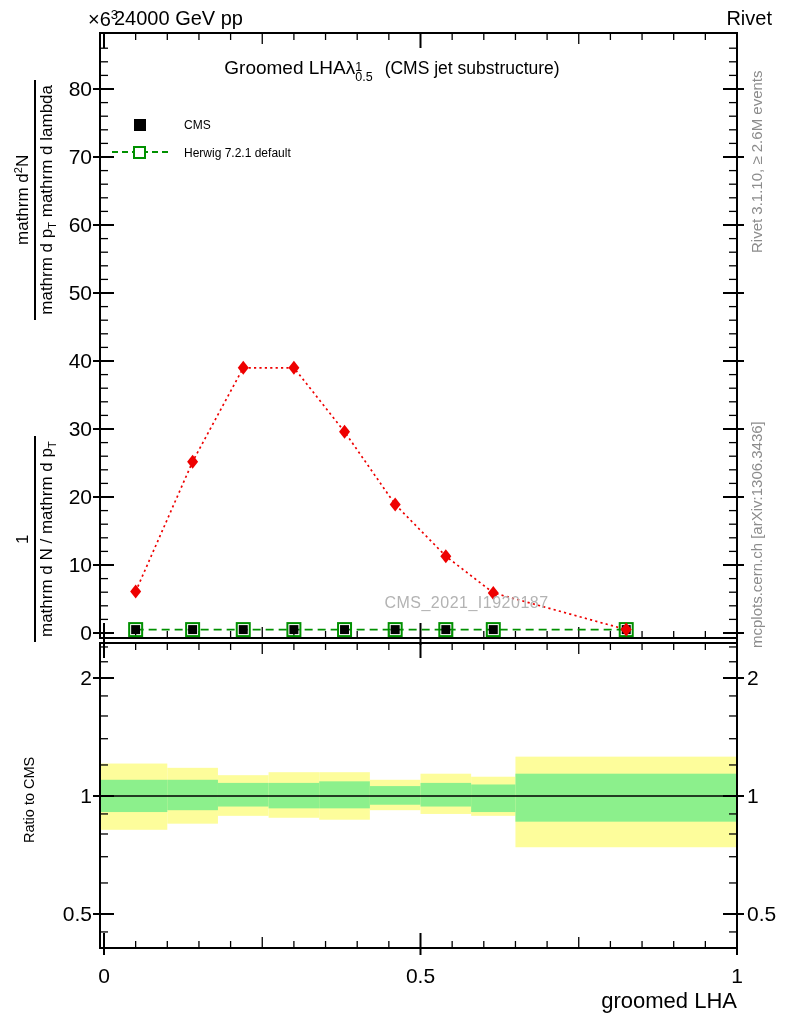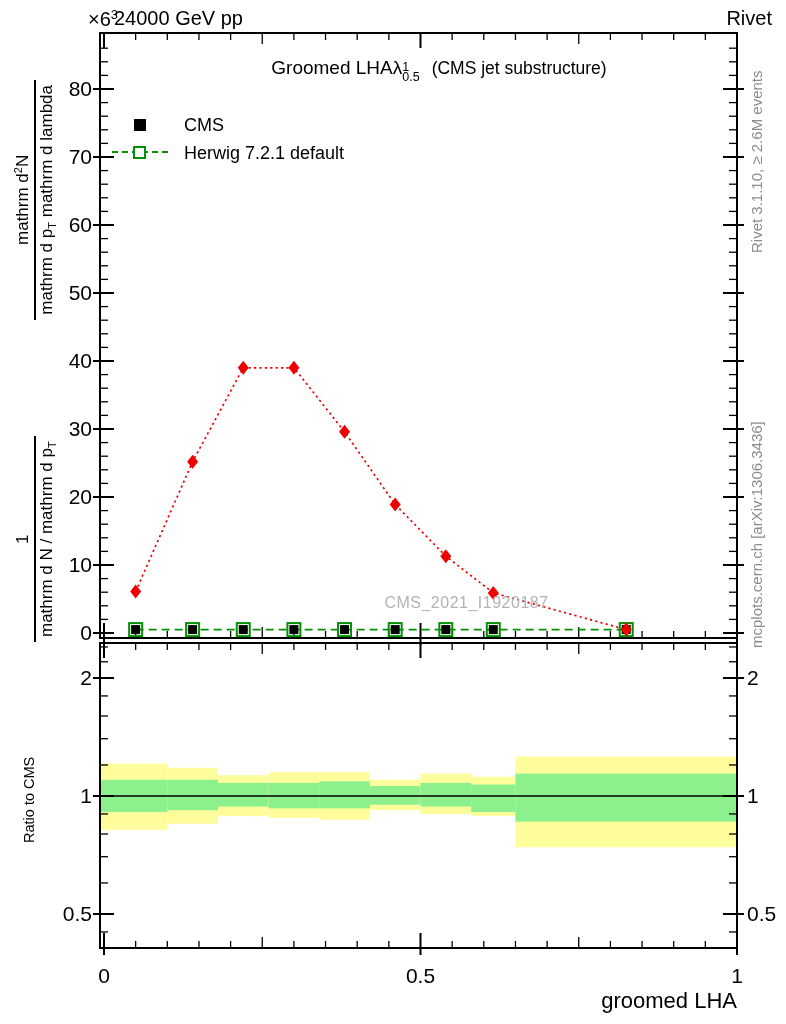--- a/index.html
+++ b/index.html
@@ -2,25 +2,25 @@
 <html><head>
 <meta charset="utf-8">
 <style>
   html,body{margin:0;padding:0;background:#ffffff;}
   body{width:786px;height:1024px;position:relative;overflow:hidden;
        font-family:"Liberation Sans","DejaVu Sans",sans-serif;color:#000;}
   .abs{position:absolute;}
   .nowrap{white-space:nowrap;}
   .hdr{font-size:20px;}
   .sup{font-size:13px;vertical-align:7px;}
-  .title-wrap{left:100px;top:57px;width:584px;text-align:center;font-size:19px;padding-left:47px;}
+  .title-wrap{left:100px;top:57px;width:584px;text-align:center;font-size:19px;}
   .title-subsup{display:inline-block;vertical-align:-7px;font-size:12.5px;line-height:10px;text-align:left;}
   .title-suffix{font-size:17.5px;margin-left:12px;}
   .legend{left:112px;top:111px;}
-  .leg-row{display:flex;align-items:center;height:28px;font-size:18px;text-align:center;}
+  .leg-row{display:flex;align-items:center;height:28px;font-size:12px;text-align:center;}
   .leg-marker{width:56px;height:18px;position:relative;flex:none;margin-right:16px;}
   .leg-line-dashed{position:absolute;left:0;right:0;top:7px;border-top:2px dashed #009000;}
   .leg-line-dotted{position:absolute;left:0;right:0;top:7px;border-top:2px dotted #ee0000;}
   .leg-sq-filled{position:absolute;left:22px;top:3px;width:12px;height:12px;background:#000;}
   .leg-sq-open{position:absolute;left:21px;top:2px;width:9px;height:9px;background:#fff;border:2px solid #009000;}
   .leg-diamond{position:absolute;left:23px;top:3px;width:10px;height:10px;background:#ee0000;transform:rotate(45deg);}
   .watermark{left:100px;top:594px;width:733px;text-align:center;font-size:16px;color:#b3b3b3;letter-spacing:.5px;}
   .vtext{position:absolute;transform:rotate(-90deg);transform-origin:0 0;white-space:nowrap;}
   .side-label{font-size:15px;color:#8c8c8c;}
   .ratio-ylabel{font-size:14.5px;color:#000;}

